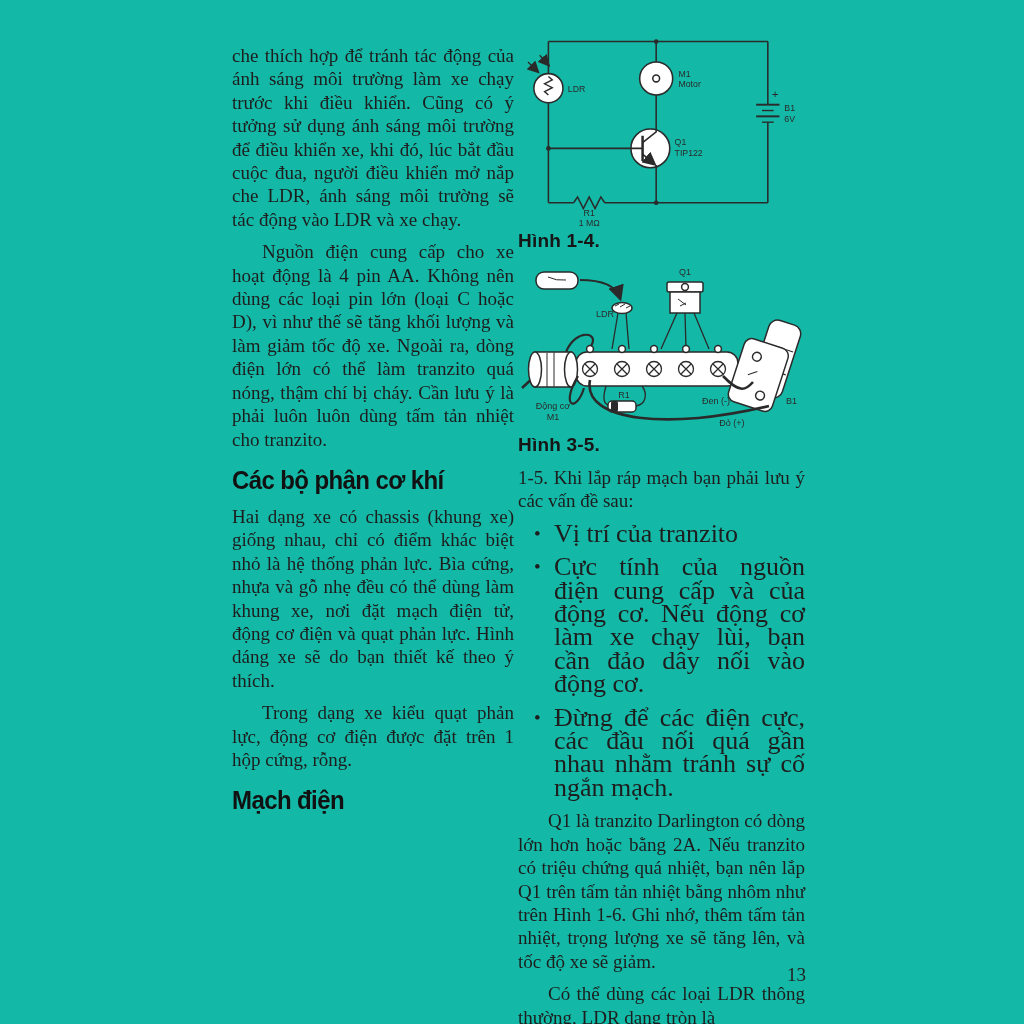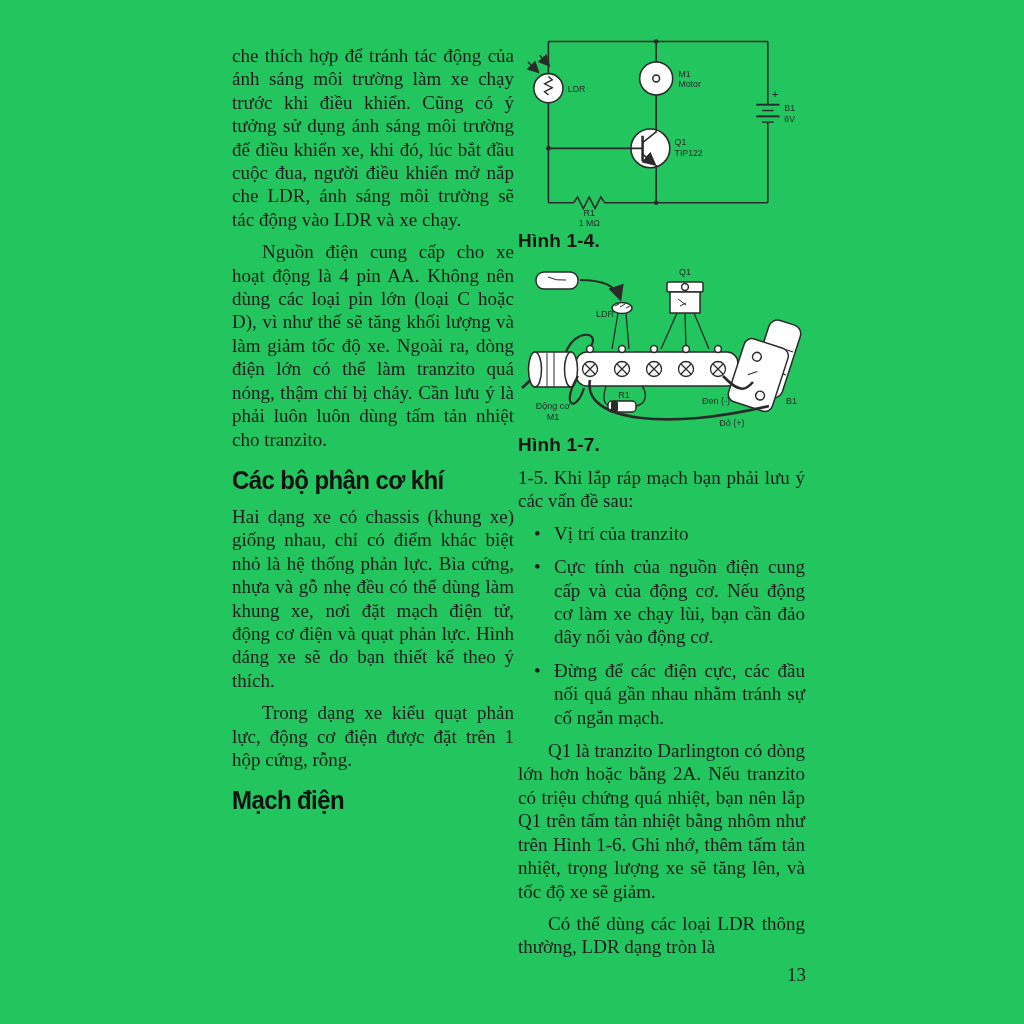--- a/index.html
+++ b/index.html
@@ -1,21 +1,21 @@
 <!DOCTYPE html>
 <html><head>
 <meta charset="utf-8">
 <style>
   html,body{margin:0;padding:0;}
   body{
     width:1024px;height:1024px;background:#ffffff;position:relative;
     font-family:"Liberation Serif", serif;color:#1d1d1d;
     -webkit-font-smoothing:antialiased;
   }
-  .page{position:absolute;inset:0;background:#22c55e;overflow:hidden;}
+  .page{position:absolute;inset:0;background:#14b8a6;overflow:hidden;}
   .col{position:absolute;}
   .col-left{left:232px;top:44px;width:282px;}
   .col-right{left:518px;top:28px;width:287px;}
   p.body-text{
     margin:0 0 9px 0;font-size:19px;line-height:23.4px;
     text-align:justify;text-justify:inter-word;
   }
   p.indent{text-indent:30px;}
   h2.section-heading{
     font-family:"Liberation Sans", sans-serif;font-weight:700;
@@ -24,21 +24,21 @@
   }
   .figure{margin:0 0 10px 0;}
   .fig-caption{
     text-align:left;font-family:"Liberation Sans", sans-serif;
     font-weight:700;font-size:19px;color:#161616;margin-top:2px;
     letter-spacing:0.2px;
   }
   ul.note-list{list-style:none;margin:2px 0 10px 0;padding:0;}
   ul.note-list li{
     position:relative;padding-left:36px;margin:0 0 10px 0;
-    font-size:19px;line-height:23.4px;text-align:justify;
+    font-size:26px;line-height:23.4px;text-align:justify;
   }
   ul.note-list li::before{
     content:"\2022";position:absolute;left:16px;top:0;
     font-size:19px;color:#1d1d1d;
   }
   .page-number{
     position:absolute;left:760px;top:948px;width:46px;text-align:right;
     font-size:19px;color:#222;margin-top:16px;
   }
   svg .lbl{
@@ -216,21 +216,21 @@
           <text class="lbl" x="76" y="55">LDR</text>
           <text class="lbl" x="165" y="13" text-anchor="middle">Q1</text>
           <text class="lbl" x="33" y="147" text-anchor="middle">Động cơ</text>
           <text class="lbl" x="33" y="158" text-anchor="middle">M1</text>
           <text class="lbl" x="104" y="136" text-anchor="middle">R1</text>
           <text class="lbl" x="196" y="142" text-anchor="middle">Đen (-)</text>
           <text class="lbl" x="212" y="164" text-anchor="middle">Đỏ (+)</text>
           <text class="lbl" x="266" y="142">B1</text>
         </g>
       </svg>
-      <div class="fig-caption">Hình 1-7.</div>
+      <div class="fig-caption">Hình 3-5.</div>
     </div>
 
     <p class="body-text" style="margin-top:6px">1-5. Khi lắp ráp mạch bạn phải lưu ý các vấn đề sau:</p>
     <ul class="note-list">
       <li>Vị trí của tranzito</li>
       <li>Cực tính của nguồn điện cung cấp và của động cơ. Nếu động cơ làm xe chạy lùi, bạn cần đảo dây nối vào động cơ.</li>
       <li>Đừng để các điện cực, các đầu nối quá gần nhau nhằm tránh sự cố ngắn mạch.</li>
     </ul>
     <p class="body-text indent">Q1 là tranzito Darlington có dòng lớn hơn hoặc bằng 2A. Nếu tranzito có triệu chứng quá nhiệt, bạn nên lắp Q1 trên tấm tản nhiệt bằng nhôm như trên Hình 1-6. Ghi nhớ, thêm tấm tản nhiệt, trọng lượng xe sẽ tăng lên, và tốc độ xe sẽ giảm.</p>
     <p class="body-text indent">Có thể dùng các loại LDR thông thường, LDR dạng tròn là</p>

